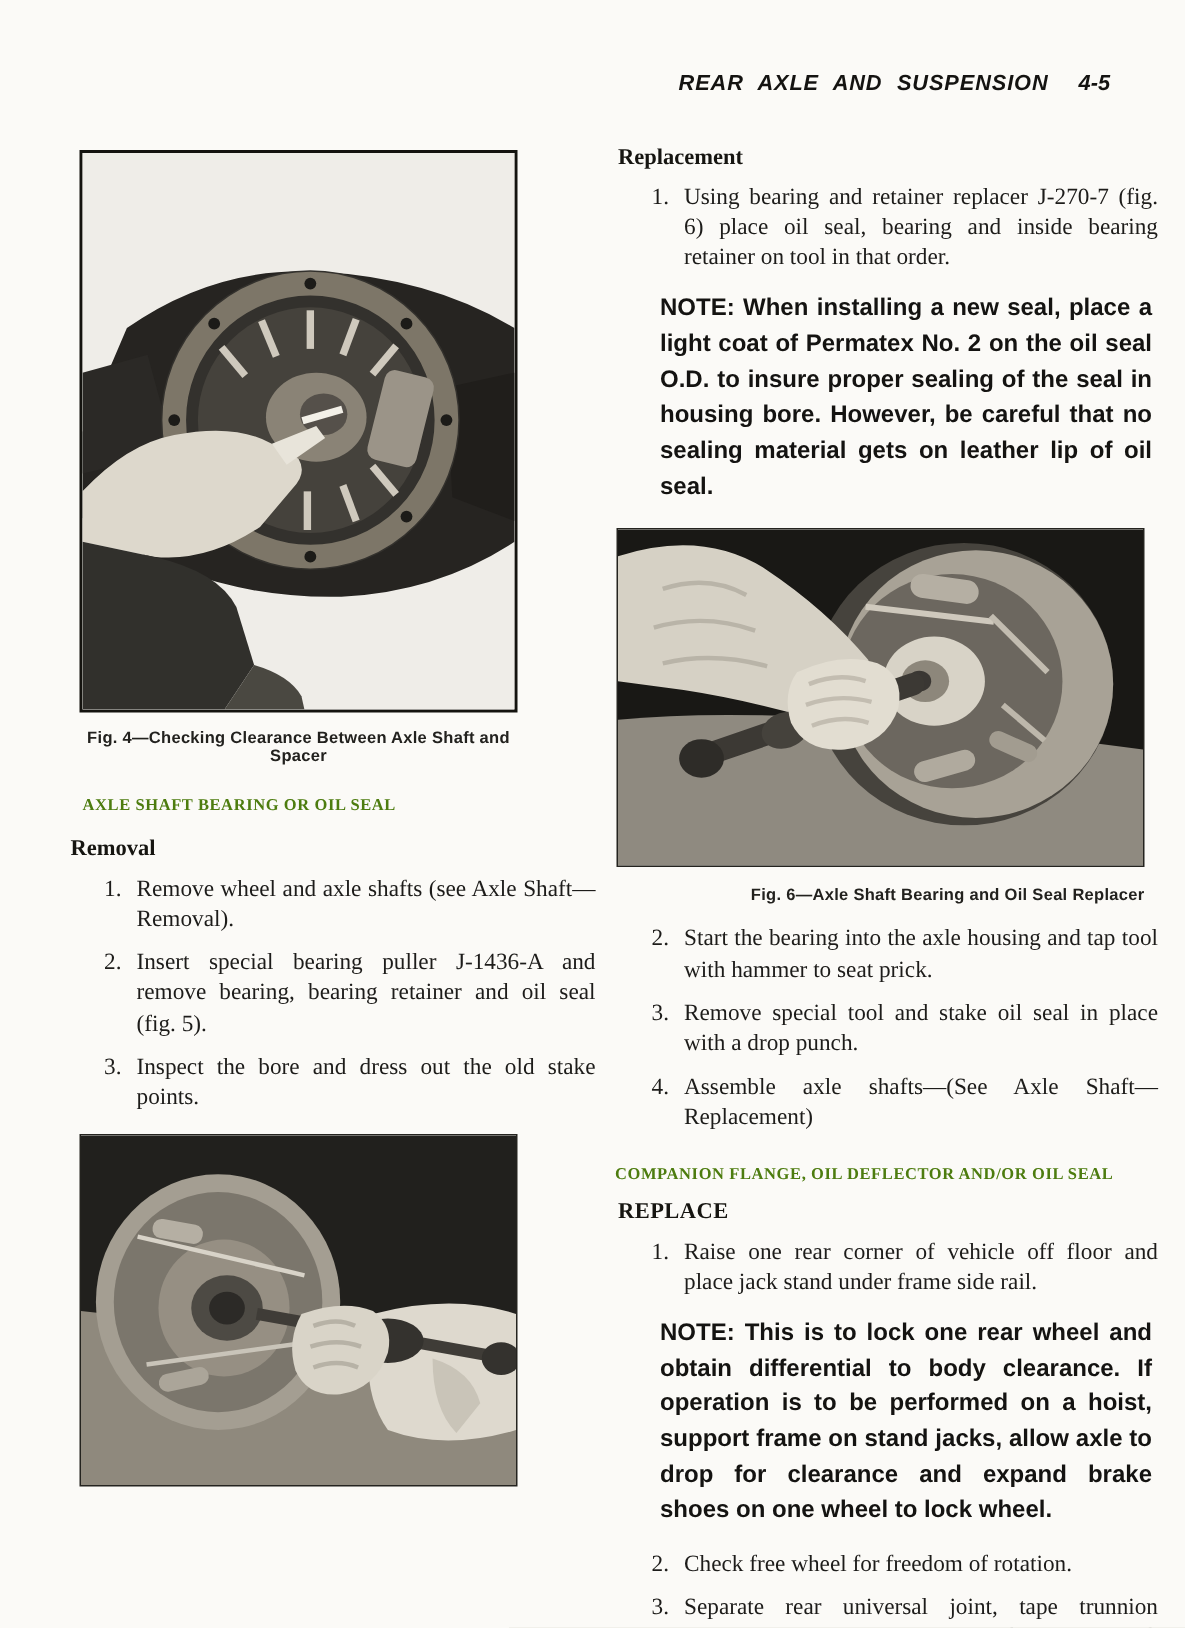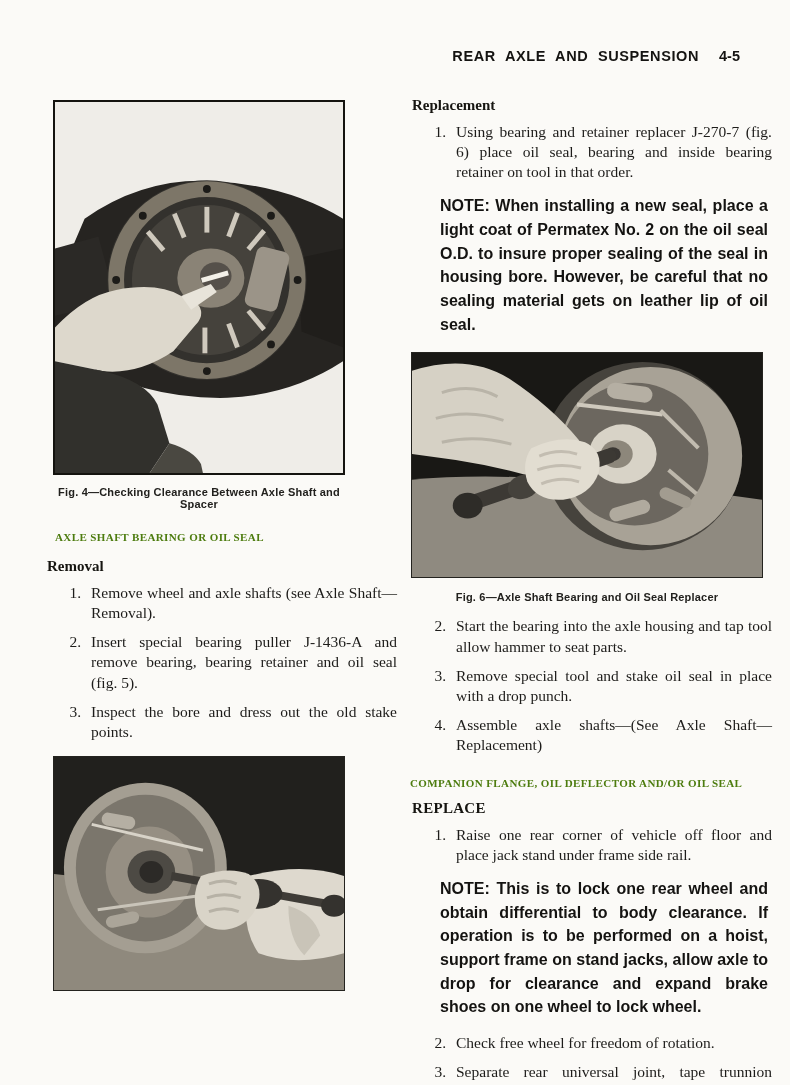--- a/index.html
+++ b/index.html
@@ -5,39 +5,39 @@
   * { margin:0; padding:0; box-sizing:border-box; }
   html,body { background:#e9e7e2; }
   .page {
     position:relative; width:790px; height:1085px; margin:0 auto;
     background:#fbfaf7; color:#1d1c1a; overflow:hidden;
     font-family:"Liberation Serif", serif;
   }
   .running-head {
     position:absolute; top:48px; right:50px;
     font-family:"Liberation Sans", sans-serif; font-weight:bold;
-    font-size:14.5px; letter-spacing:.6px; word-spacing:5px; color:#141311;
+    font-size:14.5px; letter-spacing:.6px; word-spacing:5px; color:#141311;font-style:italic;
   }
   .running-head .pgnum { margin-left:20px; letter-spacing:0; }
   .col { position:absolute; top:95px; }
   .col-left  { left:45px;  width:352px; }
   .col-right { left:410px; width:362px; }
 
   figure.photo { display:block; }
   .fig4 { width:292px; height:375px; margin:5px 0 0 8px; border:2px solid #14130f; }
   .fig5 { width:292px; height:235px; margin:14px 0 0 8px; border:1px solid #24231f; }
   .fig6 { width:352px; height:226px; margin:16px 0 0 1px; border:1px solid #24231f; }
   figure.photo svg { display:block; width:100%; height:100%; }
 
   .caption {
     font-family:"Liberation Sans", sans-serif; font-weight:bold;
     font-size:11px; letter-spacing:.2px; text-align:center; color:#22211e;
   }
   .cap4 { width:292px; margin:11px 0 16px 8px; }
-  .cap6 { width:352px; margin:13px 0 0 1px; }
+  .cap6 { width:352px; margin:13px 0 0 1px;text-align:right; }
 
   .sec-title {
     font-size:11px; font-weight:bold; letter-spacing:.4px; color:#4d7c0f;
     margin:21px 0 0 10px;
   }
   .sec-title.companion { margin:22px 0 0 0; max-width:336px; line-height:1.22; }
   .sub { font-size:15px; font-weight:bold; margin:15px 0 0 2px; color:#161511; }
   .sub.caps { margin-top:9px; letter-spacing:.3px; }
 
   .steps { margin-top:8px; padding-left:14px; }
@@ -187,21 +187,21 @@
         <ellipse cx="112" cy="135" rx="16" ry="12" fill="#45423c" transform="rotate(-18 112 135)"></ellipse>
         <path d="M120 96 Q 150 82 174 90 Q 192 98 188 120 Q 180 144 152 148 Q 126 150 116 130 Q 110 110 120 96 Z" fill="#e2ddd1"></path>
         <path d="M128 104 Q 148 96 166 102 M126 118 Q 148 110 170 116 M130 132 Q 150 124 168 130" stroke="#c3bdb1" stroke-width="3" fill="none"></path>
       </svg>
     </figure>
     <div class="caption cap6">Fig. 6—Axle Shaft Bearing and Oil Seal Replacer</div>
 
     <div class="steps" style="margin-top:13px">
       <div class="step">
         <span class="num">2.</span>
-        <span class="txt">Start the bearing into the axle housing and tap tool allow hammer to seat parts.</span>
+        <span class="txt">Start the bearing into the axle housing and tap tool with hammer to seat prick.</span>
       </div>
       <div class="step">
         <span class="num">3.</span>
         <span class="txt">Remove special tool and stake oil seal in place with a drop punch.</span>
       </div>
       <div class="step">
         <span class="num">4.</span>
         <span class="txt">Assemble axle shafts—(See Axle Shaft—Replacement)</span>
       </div>
     </div>

